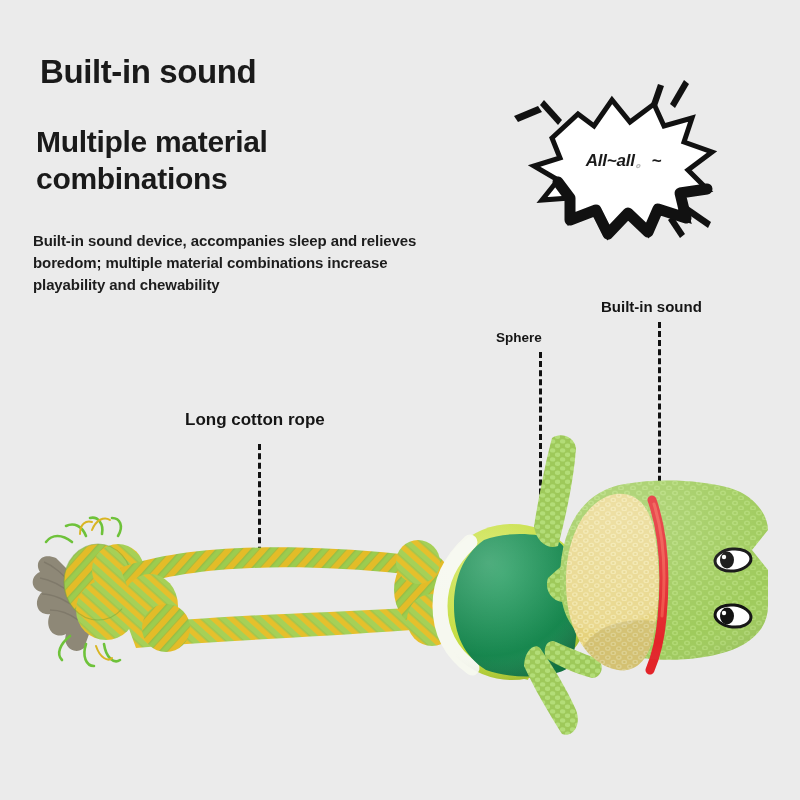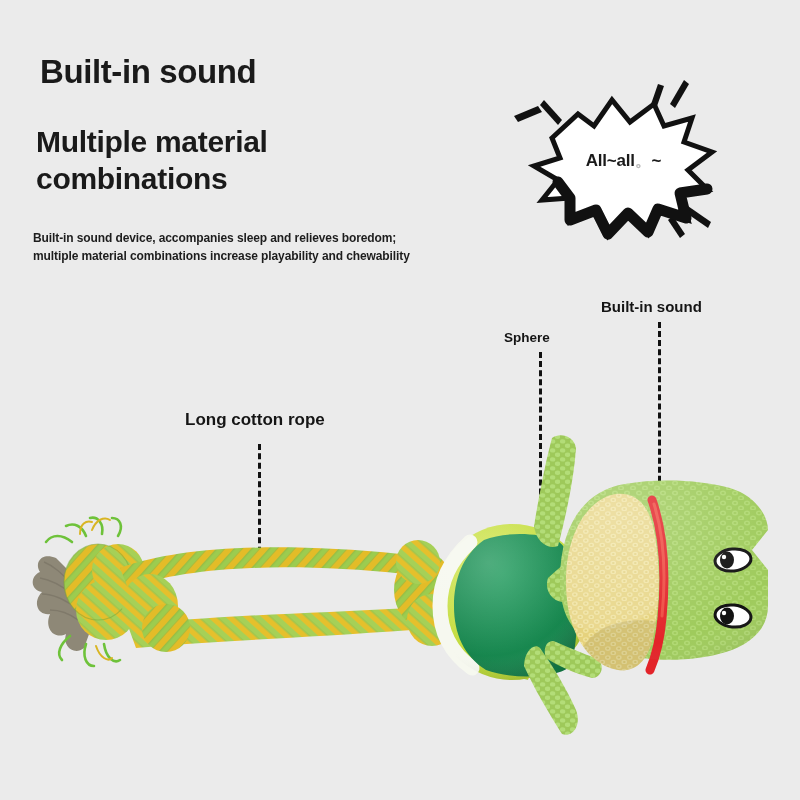--- a/index.html
+++ b/index.html
@@ -18,42 +18,43 @@
     font-size:33px;font-weight:bold;color:#1a1a1a;
     letter-spacing:-0.4px;line-height:1;
   }
   .headline-2{
     position:absolute;left:36px;top:124px;
     font-size:30px;font-weight:bold;color:#1a1a1a;
     letter-spacing:-0.3px;line-height:1.22;width:360px;
   }
   .body-copy{
     position:absolute;left:33px;top:230px;width:410px;
-    font-size:12px;font-weight:bold;color:#1d1d1d;
+    font-size:15px;font-weight:bold;color:#1d1d1d;
     line-height:1.48;letter-spacing:-0.1px;
   }
 
   
   #burst{position:absolute;left:508px;top:78px;width:225px;height:165px;}
   .burst-text{
     position:absolute;left:0;top:0;width:225px;height:165px;
     display:flex;align-items:center;justify-content:center;
     font-size:17px;font-weight:bold;color:#1a1a1a;
     letter-spacing:-0.2px;padding-left:6px;box-sizing:border-box;
     pointer-events:none;
+    font-style:italic;
   }
   .burst-text .faded{color:#b9b9b9;}
 
   
   .callout{
     position:absolute;font-weight:bold;color:#151515;
     white-space:nowrap;
   }
   #label-rope{left:185px;top:410px;font-size:17px;}
-  #label-sphere{left:496px;top:330px;font-size:13.5px;margin-left:8px;}
+  #label-sphere{left:496px;top:330px;font-size:13.5px;}
   #label-sound{left:601px;top:298px;font-size:15px;}
 
   .leader{
     position:absolute;width:0;
     border-left:3px dashed #111;
   }
   #leader-rope{left:258px;top:444px;height:118px;}
   #leader-sphere{left:539px;top:352px;height:188px;}
   #leader-sound{left:658px;top:322px;height:205px;}
 

